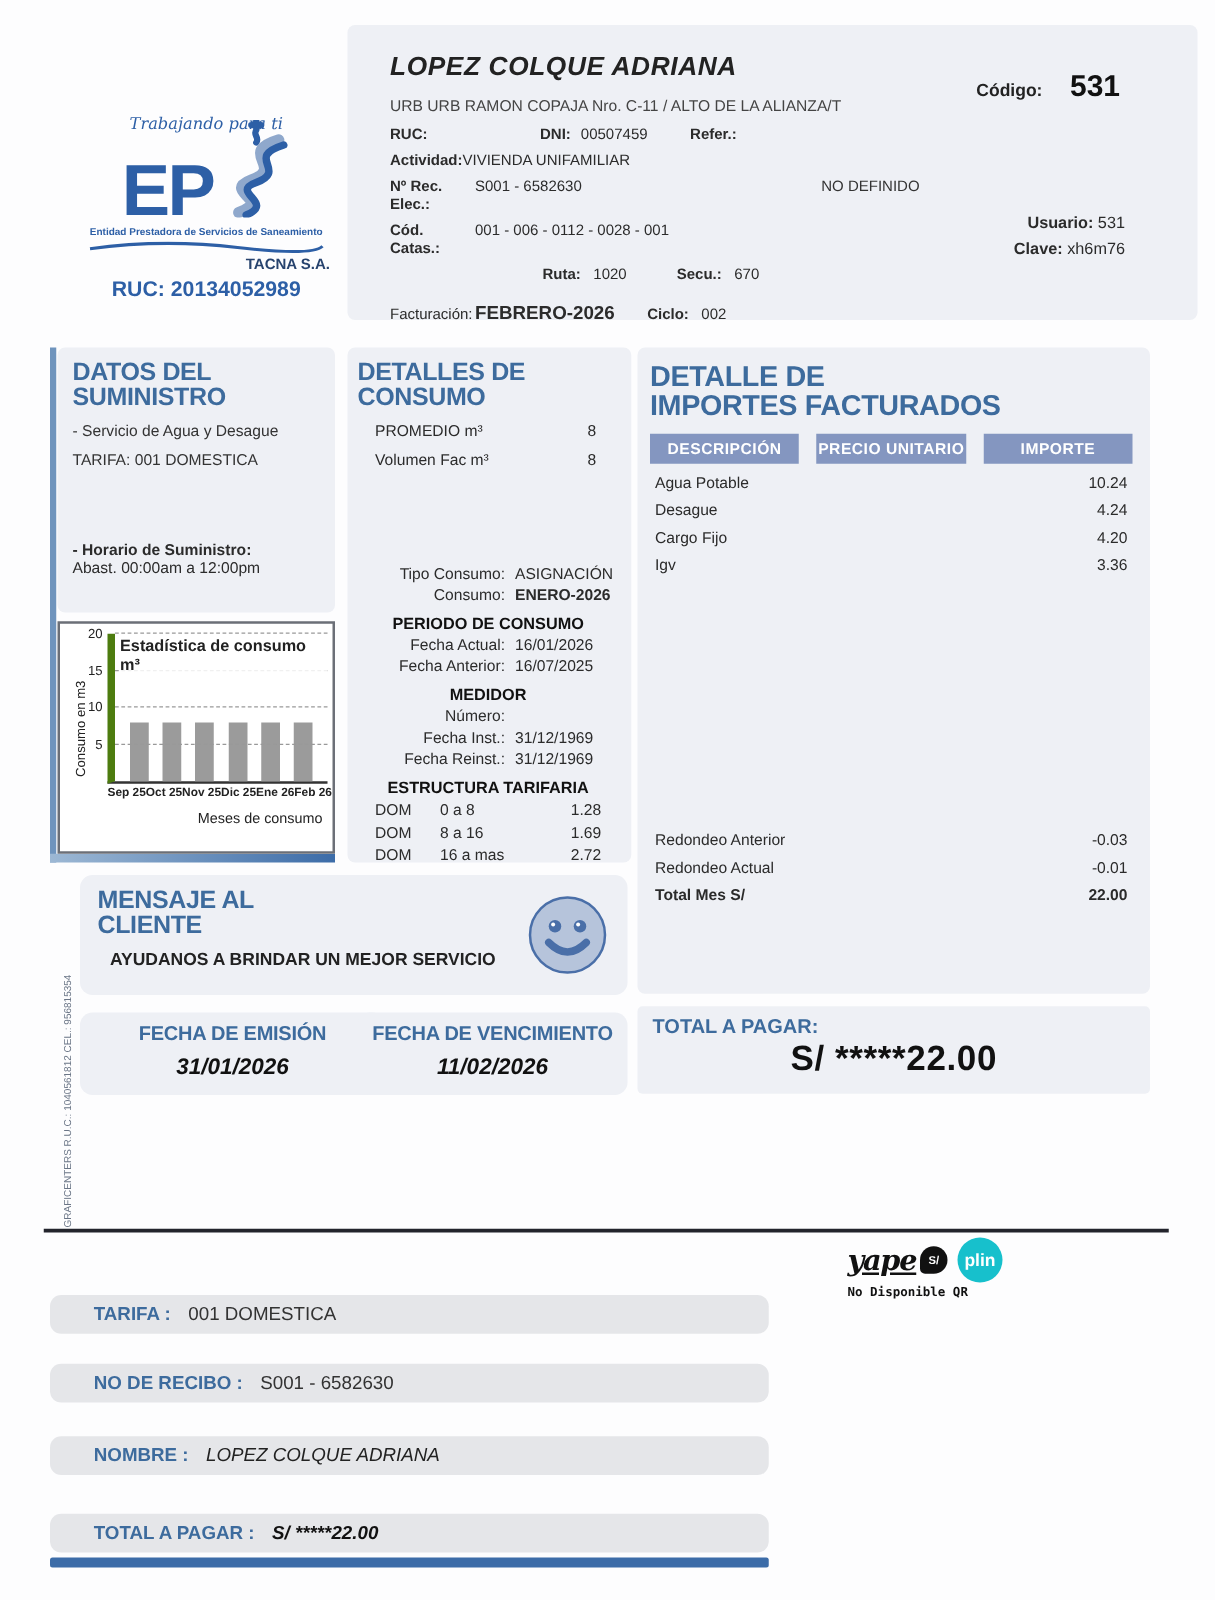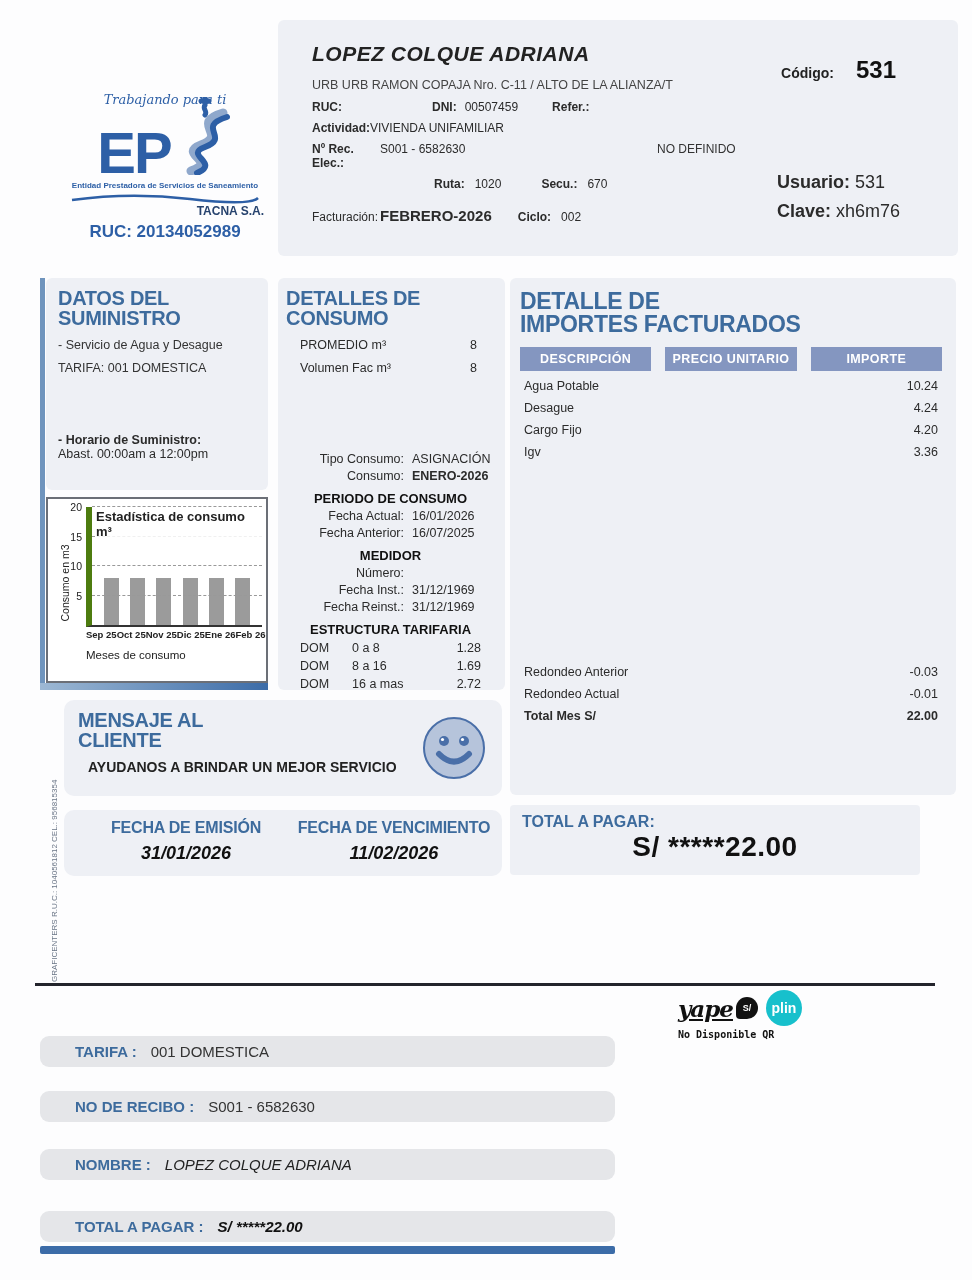--- a/index.html
+++ b/index.html
@@ -24,21 +24,21 @@
   .addr{font-size:12.5px;color:#444;margin-bottom:8px;}
   .hrow{display:flex;margin-bottom:7px;position:relative;width:600px;}
   .lbl{font-weight:bold;}
   .nodef{position:absolute;left:345px;top:0;color:#333;}
   .ruta-row{padding-left:122px;}
   .fact-row{margin-top:16px;}
   .fact-val{font-weight:bold;font-size:15px;margin:0 26px 0 2px;}
   .codigo{position:absolute;right:62px;top:36px;display:flex;align-items:baseline;}
   .codigo .k{font-weight:bold;font-size:14px;color:#222;}
   .codigo .v{font-weight:bold;font-size:24px;margin-left:22px;color:#111;}
-  .usuario{position:absolute;right:58px;top:148px;font-size:18px;line-height:1.6;}
+  .usuario{position:absolute;right:58px;top:148px;font-size:13px;text-align:right;line-height:1.6;}
 
   
   .accent-v{left:40px;top:278px;width:5px;height:412px;background:#6f94bd;}
   .accent-h{left:40px;top:683px;width:228px;height:7px;background:linear-gradient(90deg,#9db8d4,#3c6ca8);}
   .datos-box{left:46px;top:278px;width:222px;height:212px;padding:10px 8px 0 12px;box-sizing:border-box;}
   .datos-line{font-size:12.5px;color:#333;margin-top:9px;}
   .horario{margin-top:58px;font-size:12.5px;}
 
   
   .chart-box{left:46px;top:497px;width:222px;height:186px;background:#fff;border:2px solid #6b6f77;box-sizing:border-box;}
@@ -46,36 +46,36 @@
   .chart-ylab{position:absolute;left:-28px;top:78px;transform:rotate(-90deg);transform-origin:center;font-size:10.5px;color:#222;width:90px;text-align:center;}
   .chart-plot{position:absolute;left:38px;top:8px;right:4px;height:118px;border-left:6px solid #4d7c0f;border-bottom:2px solid #333;}
   .gridline{position:absolute;left:0;right:0;border-top:1.5px dashed #999;}
   .chart-title{position:absolute;left:4px;top:2px;right:0;font-size:13px;font-weight:bold;color:#222;background:rgba(255,255,255,0.85);z-index:2;}
   .chart-yaxis{position:absolute;left:12px;top:8px;width:24px;height:118px;}
   .ytick{position:absolute;right:2px;font-size:10.5px;color:#222;}
   .bars{position:absolute;left:0;right:0;bottom:0;top:0;display:flex;justify-content:space-around;align-items:flex-end;padding:0 6px;}
   .bar{width:15px;background:#9b9b9b;}
   .chart-xlabels{position:absolute;left:38px;right:4px;top:130px;display:flex;justify-content:space-between;}
   .xtick{font-size:9.5px;font-weight:bold;color:#222;white-space:nowrap;}
-  .chart-xlab{position:absolute;left:38px;right:8px;top:150px;text-align:left;font-size:11.5px;color:#222;}
+  .chart-xlab{position:absolute;left:38px;right:8px;top:150px;text-align:right;font-size:11.5px;color:#222;}
 
   
   .consumo-box{left:278px;top:278px;width:227px;height:412px;padding:10px 10px 0 8px;box-sizing:border-box;font-size:12.5px;}
   .spread{display:flex;justify-content:space-between;padding:0 18px 0 14px;margin-top:9px;}
   .kv{display:flex;margin-top:3px;}
   .kv .k{width:118px;text-align:right;padding-right:8px;white-space:nowrap;}
   .kv .v{white-space:nowrap;}
   .subhead{text-align:center;font-weight:bold;font-size:13px;margin-top:8px;color:#111;}
   .tarifa-row{display:flex;margin-top:4px;padding:0 14px 0 14px;}
   .tarifa-row .t1{width:52px;}
   .tarifa-row .t2{flex:1;}
   .tarifa-row .t3{text-align:right;}
 
   
-  .importes-box{left:510px;top:278px;width:446px;height:517px;padding:12px 14px 10px 10px;box-sizing:border-box;display:flex;flex-direction:column;}
+  .importes-box{left:510px;top:278px;width:410px;height:517px;padding:12px 14px 10px 10px;box-sizing:border-box;display:flex;flex-direction:column;}
   .imp-title{font-size:23px;}
   .thead{display:flex;gap:14px;margin-top:10px;}
   .th{background:#8496c0;color:#fff;font-weight:bold;font-size:12.5px;text-align:center;padding:5px 0;flex:1;letter-spacing:0.4px;}
   .irow{display:flex;font-size:12.5px;margin-top:8px;padding:0 4px;}
   .irow .c1{flex:1;}
   .irow .c3{width:70px;text-align:right;}
   .totales{margin-top:auto;padding:0 4px 62px 4px;}
   .trow{display:flex;font-size:12.5px;margin-top:8px;}
   .trow .c1{flex:1;}
   .trow .c3{width:70px;text-align:right;}
@@ -151,20 +151,24 @@
     </div>
     <div class="hrow">
       <span class="lbl" style="width:58px;">Actividad:</span>
       <span>VIVIENDA UNIFAMILIAR</span>
     </div>
     <div class="hrow">
       <span class="lbl" style="width:68px;">Nº Rec. Elec.:</span>
       <span>S001 - 6582630</span>
       <span class="nodef">NO DEFINIDO</span>
     </div>
+    <div class="hrow">
+      <span class="lbl" style="width:68px;">Cód. Catas.:</span>
+      <span>001 - 006 - 0112 - 0028 - 001</span>
+    </div>
     <div class="hrow ruta-row">
       <span class="lbl">Ruta:</span>
       <span style="margin:0 40px 0 10px;">1020</span>
       <span class="lbl">Secu.:</span>
       <span style="margin-left:10px;">670</span>
     </div>
     <div class="hrow fact-row" style="align-items:baseline;">
       <span>Facturación:</span>
       <span class="fact-val">FEBRERO-2026</span>
       <span class="lbl">Ciclo:</span>

